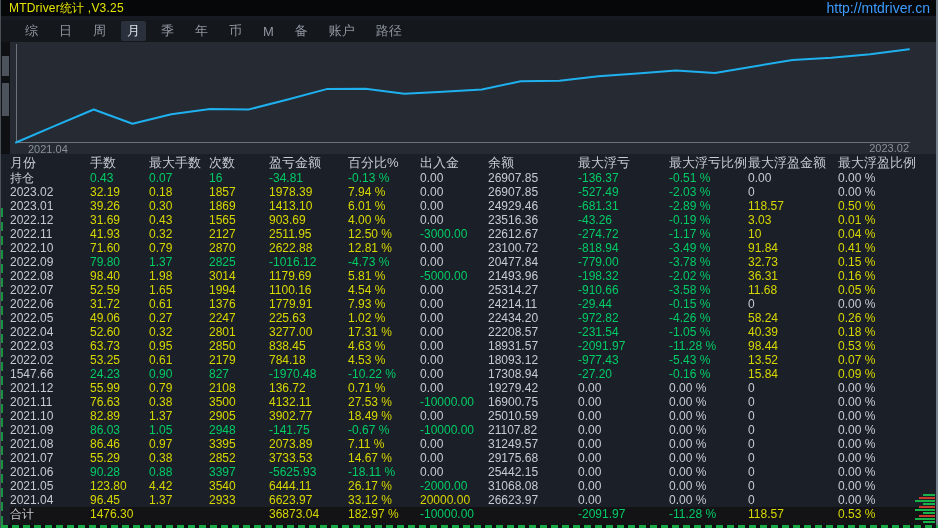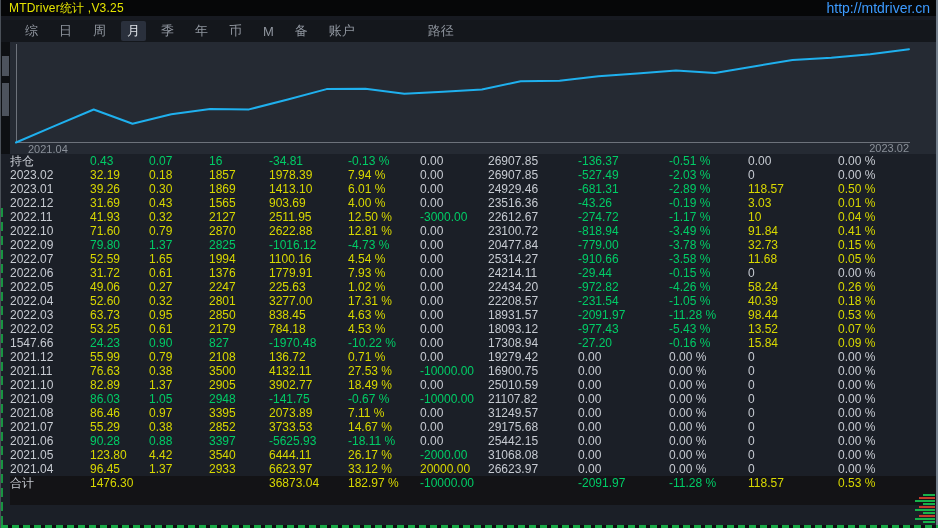--- a/index.html
+++ b/index.html
@@ -13,21 +13,21 @@
   
   .titlebar{position:absolute;left:0;top:0;width:100%;height:16px;background:#060708;
     display:flex;align-items:center;justify-content:space-between;padding:0 8px;box-sizing:border-box;text-align:right;}
   .title{color:var(--c-title);font-size:12px;letter-spacing:.2px;}
   .url{color:var(--c-url);font-size:14px;}
   
   .menubar{position:absolute;left:0;top:20px;width:100%;height:22px;background:#14171c;
     display:flex;align-items:center;padding-left:18px;box-sizing:border-box;}
   .menu-item{color:#8f959e;font-size:13px;padding:1px 6px;margin-right:9px;cursor:default;border-radius:2px;}
   .menu-item.selected{background:#2a303c;color:#dde1e7;}
-  .menu-item.gapped{margin-left:52px;}
+  .menu-item.gapped{}
   
   .chart{position:absolute;left:0;top:42px;width:938px;height:112px;background:#252a33;}
   .left-rail{position:absolute;left:0;top:0;width:9px;height:112px;background:#0e1013;}
   .rail-thumb{position:absolute;left:1px;width:7px;background:#4d535d;}
   .axis{stroke:#6d727b;stroke-width:1;}
   .eq{stroke:var(--c-line);stroke-width:2;stroke-linejoin:round;stroke-linecap:round;}
   .axlbl{fill:#8a9099;font-size:11px;font-family:"Liberation Sans",sans-serif;}
   
   .table{position:absolute;left:0;top:154px;width:938px;height:374px;background:#1b1f27;
     padding-left:9px;box-sizing:border-box;}
@@ -79,20 +79,34 @@
     <svg width="938" height="112" viewBox="0 0 938 112">
       <line class="axis" x1="15.5" y1="2" x2="15.5" y2="100.5"></line>
       <line class="axis" x1="15.5" y1="100.5" x2="909" y2="100.5"></line>
       <polyline class="eq" fill="none" points="15.0,100.5 53.8,83.8 92.7,67.5 131.5,81.7 170.3,72.3 209.1,67.0 248.0,67.4 286.8,57.5 325.6,47.1 364.4,46.7 403.3,51.7 442.1,49.7 480.9,47.6 519.7,39.3 558.6,38.8 597.4,34.3 636.2,31.5 675.0,28.5 713.9,31.1 752.7,24.4 791.5,18.1 830.3,15.8 869.2,12.2 908.0,7.2"></polyline>
       <text class="axlbl" x="27" y="111">2021.04</text>
       <text class="axlbl" x="908" y="110" text-anchor="end">2023.02</text>
     </svg>
   </div>
 
   <div class="table">
+    <div class="hrow">
+        <div class="cell c-w hcell">月份</div>
+        <div class="cell c-w hcell">手数</div>
+        <div class="cell c-w hcell">最大手数</div>
+        <div class="cell c-w hcell">次数</div>
+        <div class="cell c-w hcell">盈亏金额</div>
+        <div class="cell c-w hcell">百分比%</div>
+        <div class="cell c-w hcell">出入金</div>
+        <div class="cell c-w hcell">余额</div>
+        <div class="cell c-w hcell">最大浮亏</div>
+        <div class="cell c-w hcell">最大浮亏比例</div>
+        <div class="cell c-w hcell">最大浮盈金额</div>
+        <div class="cell c-w hcell">最大浮盈比例</div>
+      </div>
     <div>
         <div class="trow">
           <div class="cell c-w">持仓</div>
           <div class="cell c-g">0.43</div>
           <div class="cell c-g">0.07</div>
           <div class="cell c-g">16</div>
           <div class="cell c-g">-34.81</div>
           <div class="cell c-g">-0.13 %</div>
           <div class="cell c-w">0.00</div>
           <div class="cell c-w">26907.85</div>
@@ -177,20 +191,34 @@
           <div class="cell c-g">1.37</div>
           <div class="cell c-g">2825</div>
           <div class="cell c-g">-1016.12</div>
           <div class="cell c-g">-4.73 %</div>
           <div class="cell c-w">0.00</div>
           <div class="cell c-w">20477.84</div>
           <div class="cell c-g">-779.00</div>
           <div class="cell c-g">-3.78 %</div>
           <div class="cell c-y">32.73</div>
           <div class="cell c-y">0.15 %</div>
+        </div>
+        <div class="trow">
+          <div class="cell c-w">2022.08</div>
+          <div class="cell c-y">98.40</div>
+          <div class="cell c-y">1.98</div>
+          <div class="cell c-y">3014</div>
+          <div class="cell c-y">1179.69</div>
+          <div class="cell c-y">5.81 %</div>
+          <div class="cell c-g">-5000.00</div>
+          <div class="cell c-w">21493.96</div>
+          <div class="cell c-g">-198.32</div>
+          <div class="cell c-g">-2.02 %</div>
+          <div class="cell c-y">36.31</div>
+          <div class="cell c-y">0.16 %</div>
         </div>
         <div class="trow">
           <div class="cell c-w">2022.07</div>
           <div class="cell c-y">52.59</div>
           <div class="cell c-y">1.65</div>
           <div class="cell c-y">1994</div>
           <div class="cell c-y">1100.16</div>
           <div class="cell c-y">4.54 %</div>
           <div class="cell c-w">0.00</div>
           <div class="cell c-w">25314.27</div>

